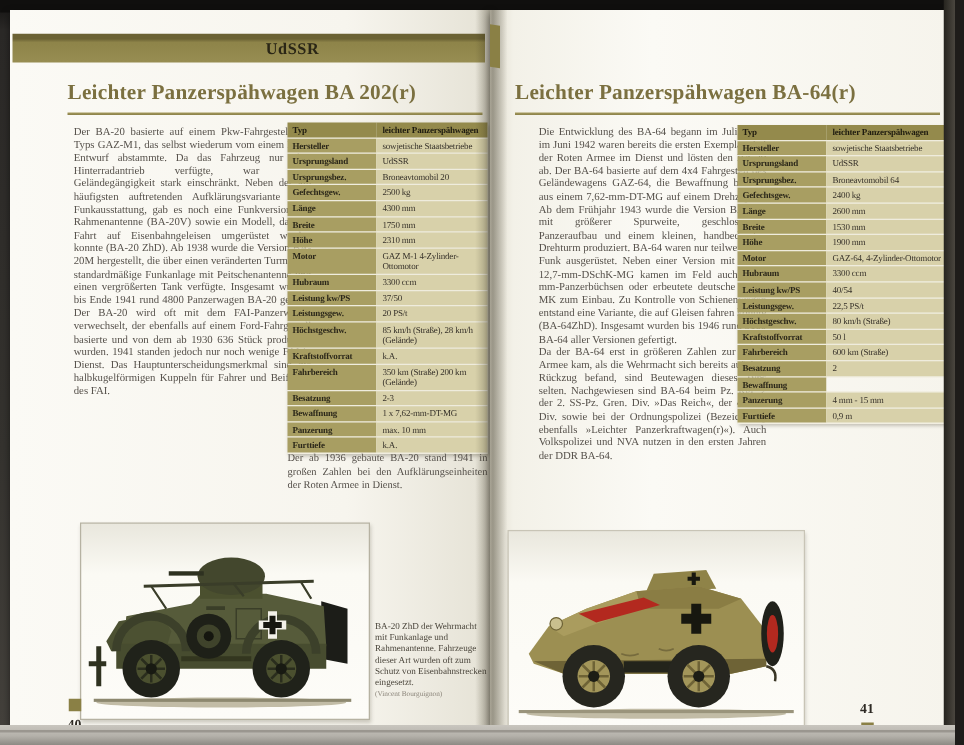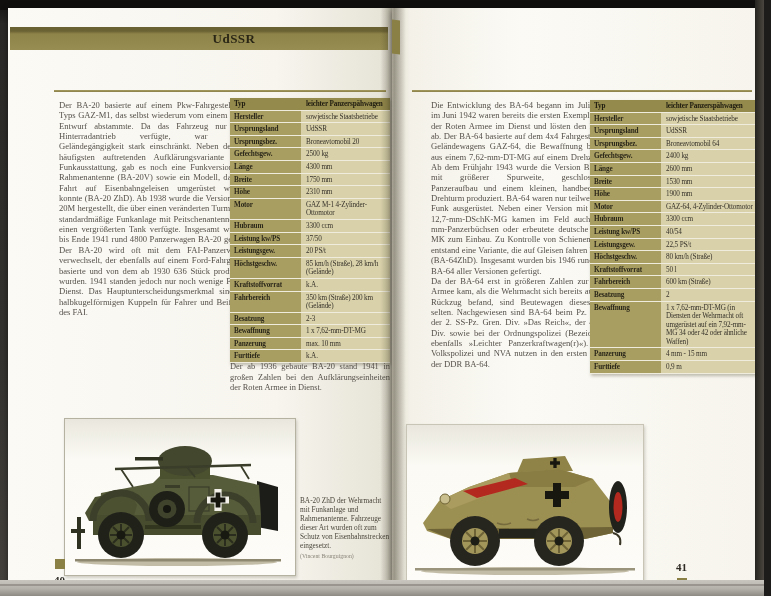--- a/index.html
+++ b/index.html
@@ -61,20 +61,21 @@
 <body>
 
 <div id="screen">
   <div class="top-strip"></div>
 
   <div class="page" id="left-page">
     <div class="chapter-band">
       <span>UdSSR</span>
     </div>
 
+    <div class="page-title" style="left:46px;top:56px;">Leichter Panzerspähwagen BA 202(r)</div>
     <div class="title-rule" style="left:46px;top:82px;width:332px;"></div>
 
     <div class="body-text" style="left:30px;top:92px;width:190px;">
       <p>Der BA-20 basierte auf einem Pkw-Fahrgestell des Typs GAZ-M1, das selbst wiederum vom einem Ford-Entwurf abstammte. Da das Fahrzeug nur über Hinterradantrieb verfügte, war seine Geländegängigkeit stark einschränkt. Neben der am häufigsten auftretenden Aufklärungsvariante ohne Funkausstattung, gab es noch eine Funkversion mit Rahmenantenne (BA-20V) sowie ein Modell, das zur Fahrt auf Eisenbahngeleisen umgerüstet werden konnte (BA-20 ZhD). Ab 1938 wurde die Version BA-20M hergestellt, die über einen veränderten Turm, eine standardmäßige Funkanlage mit Peitschenantenne und einen vergrößerten Tank verfügte. Insgesamt wurden bis Ende 1941 rund 4800 Panzerwagen BA-20 gebaut. Der BA-20 wird oft mit dem FAI-Panzerwagen verwechselt, der ebenfalls auf einem Ford-Fahrgestell basierte und von dem ab 1930 636 Stück produziert wurden. 1941 standen jedoch nur noch wenige FAI in Dienst. Das Hauptunterscheidungsmerkmal sind die halbkugelförmigen Kuppeln für Fahrer und Beifahrer des FAI.</p>
     </div>
 
     <div class="spec-table" style="left:222px;top:90px;width:160px;">
       <div class="spec-row spec-header">
         <div class="spec-label">Typ</div>
         <div class="spec-value">leichter Panzerspähwagen</div>
@@ -234,20 +235,21 @@
       <span class="credit">(Vincent Bourguignon)</span>
     </div>
 
     <div class="page-footer" style="left:46px;top:551px;">
       <span class="marker-square"></span>
       <span class="page-num">40</span>
     </div>
   </div>
 
   <div class="page" id="right-page">
+    <div class="page-title" style="left:20px;top:56px;">Leichter Panzerspähwagen BA-64(r)</div>
     <div class="title-rule" style="left:20px;top:82px;width:340px;"></div>
 
     <div class="body-text" style="left:18px;top:92px;width:182px;">
       <p>Die Entwicklung des BA-64 begann im Juli 1941, im Juni 1942 waren bereits die ersten Exemplare bei der Roten Armee im Dienst und lösten den BA-20 ab. Der BA-64 basierte auf dem 4x4 Fahrgestell des Geländewagens GAZ-64, die Bewaffnung bestand aus einem 7,62-mm-DT-MG auf einem Drehzapfen. Ab dem Frühjahr 1943 wurde die Version BA-64B mit größerer Spurweite, geschlossenem Panzeraufbau und einem kleinen, handbedienten Drehturm produziert. BA-64 waren nur teilweise mit Funk ausgerüstet. Neben einer Version mit einem 12,7-mm-DSchK-MG kamen im Feld auch 14,5-mm-Panzerbüchsen oder erbeutete deutsche 2-cm-MK zum Einbau. Zu Kontrolle von Schienenwegen entstand eine Variante, die auf Gleisen fahren konnte (BA-64ZhD). Insgesamt wurden bis 1946 rund 9100 BA-64 aller Versionen gefertigt.</p>
       <p>Da der BA-64 erst in größeren Zahlen zur Roten Armee kam, als die Wehrmacht sich bereits auf dem Rückzug befand, sind Beutewagen dieses Typs selten. Nachgewiesen sind BA-64 beim Pz. Rgt. 2 der 2. SS-Pz. Gren. Div. »Das Reich«, der 4. Pz.-Div. sowie bei der Ordnungspolizei (Bezeichnung ebenfalls »Leichter Panzerkraftwagen(r)«). Auch Volkspolizei und NVA nutzen in den ersten Jahren der DDR BA-64.</p>
     </div>
 
     <div class="spec-table" style="left:198px;top:92px;width:168px;">
       <div class="spec-row spec-header">
         <div class="spec-label">Typ</div>
@@ -325,21 +327,20 @@
             <div class="spec-value">600 km (Straße)</div>
           </div>
 
           <div class="spec-row">
             <div class="spec-label">Besatzung</div>
             <div class="spec-value">2</div>
           </div>
 
           <div class="spec-row">
             <div class="spec-label">Bewaffnung</div>
-            <div class="spec-value">1 x 7,62-mm-DT-MG (in Diensten der Wehrmacht oft umgerüstet auf ein 7,92-mm-MG 34 oder 42 oder ähnliche Waffen)</div>
           </div>
 
           <div class="spec-row">
             <div class="spec-label">Panzerung</div>
             <div class="spec-value">4 mm - 15 mm</div>
           </div>
 
           <div class="spec-row">
             <div class="spec-label">Furttiefe</div>
             <div class="spec-value">0,9 m</div>
@@ -388,21 +389,21 @@
         </g>
 
         <ellipse cx="211" cy="82" rx="9" ry="26" fill="#20211a"></ellipse>
         <ellipse cx="211" cy="82" rx="4.5" ry="15" fill="#b3291f"></ellipse>
 
         <path d="M206,108 q9,2 7,12" stroke="#3a3626" stroke-width="2" fill="none"></path>
       </svg>
     </div>
 
 
-    <div class="page-footer" style="left:284px;top:553px;">
+    <div class="page-footer" style="left:296px;top:553px;">
       <span class="page-num">41</span>
       <span class="marker-square"></span>
     </div>
   </div>
 
   <div class="spine-shadow"></div>
   <div class="spine-band"></div>
   <div class="right-strip"></div>
   <div class="bottom-edge">
     <div class="edge-line"></div>

